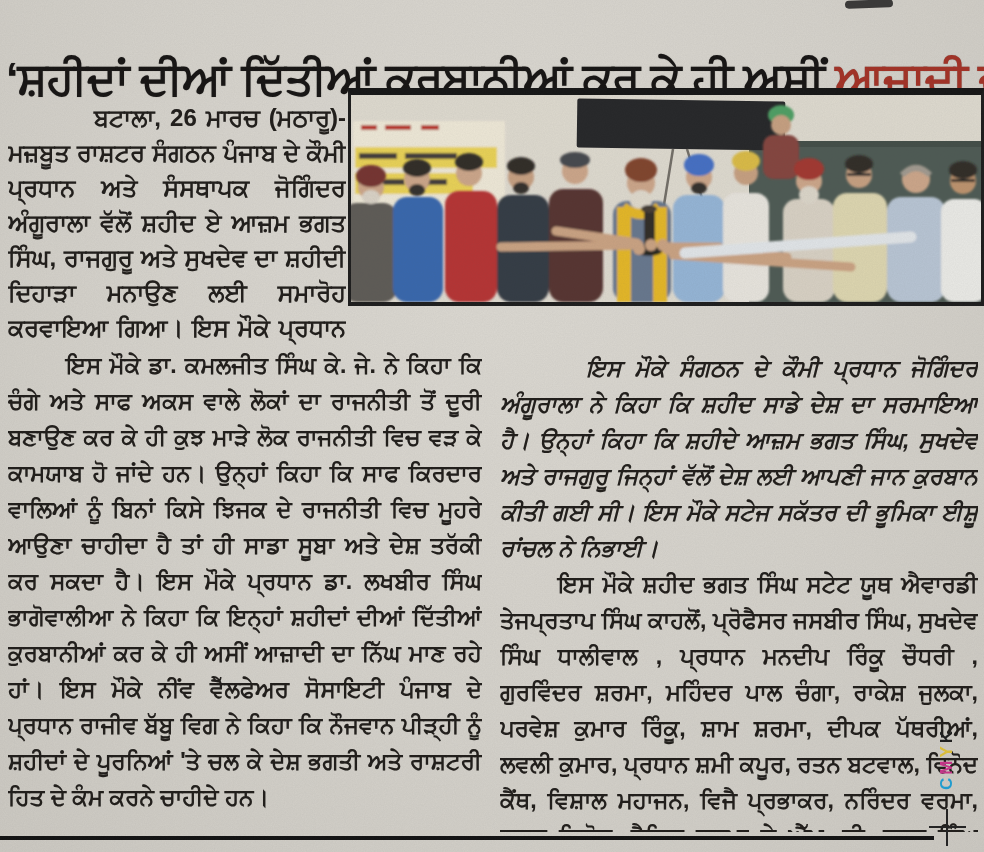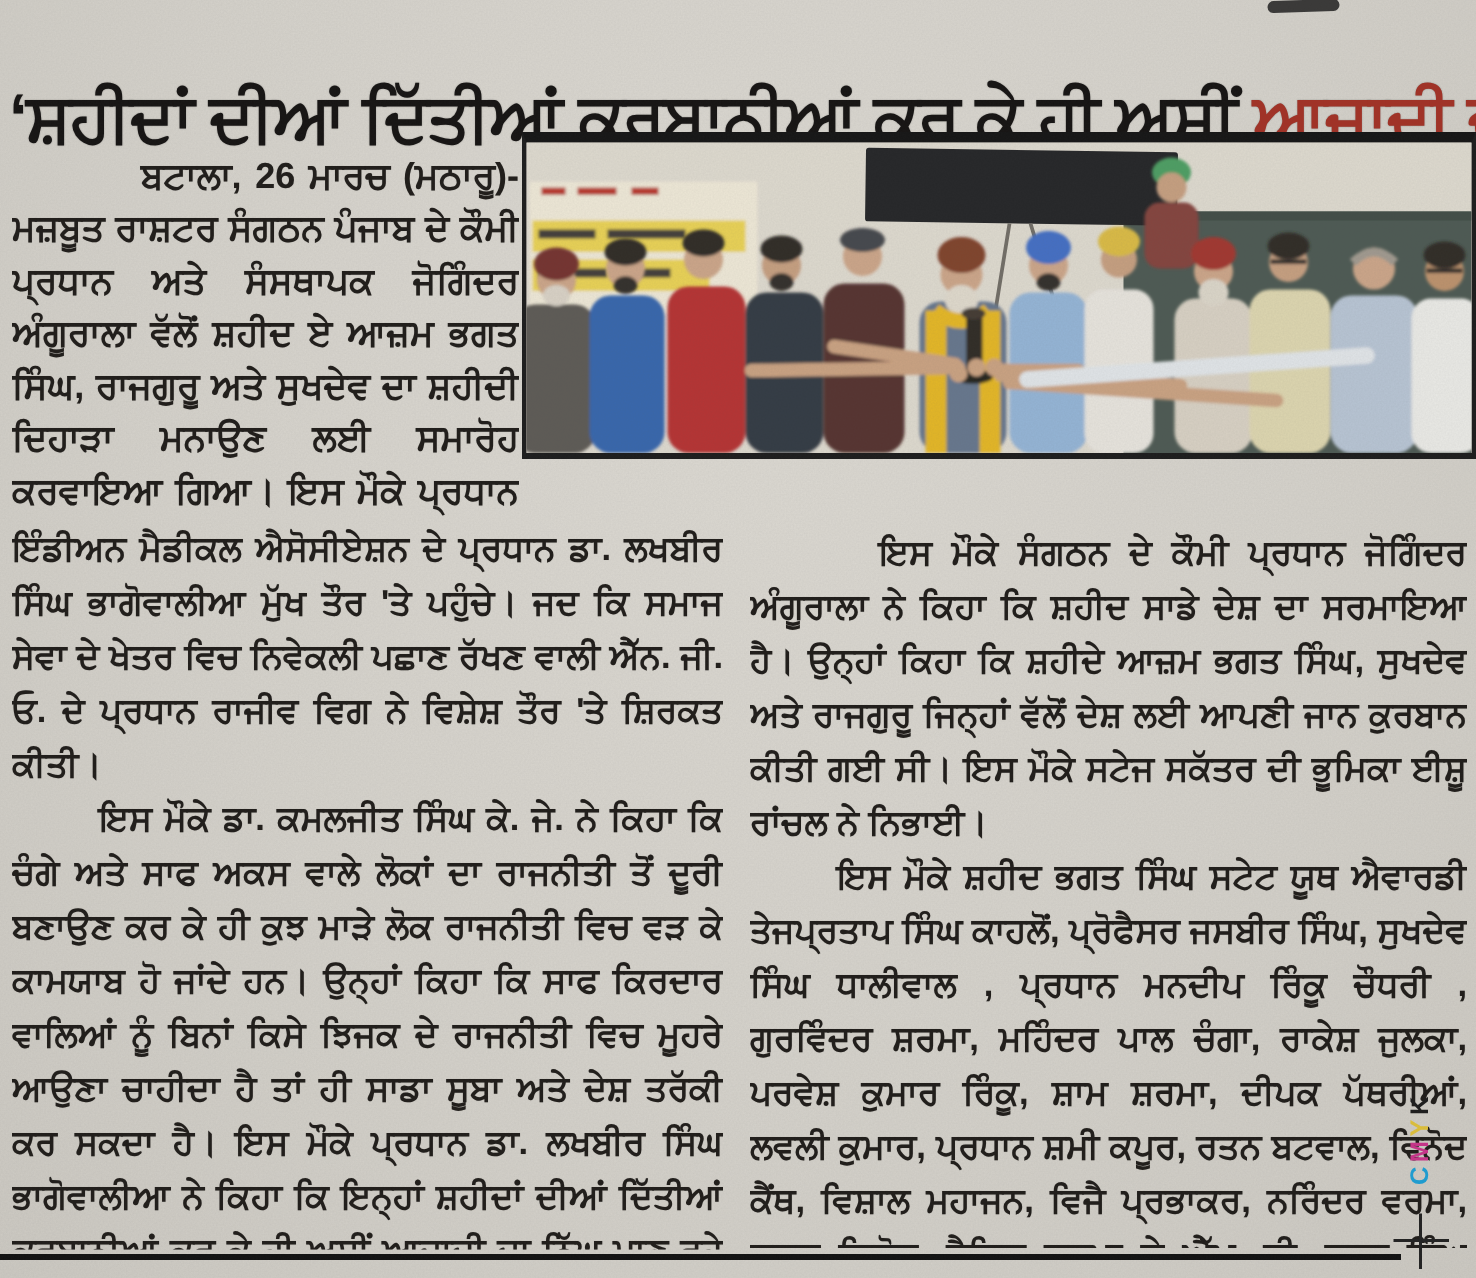--- a/index.html
+++ b/index.html
@@ -44,21 +44,21 @@
     position:absolute;left:8px;top:347px;width:474px;height:486px;overflow:hidden;
     font-size:23px;line-height:36px;
   }
   .col1-bottom p{margin:0;}
   .col1-bottom p.p2{text-indent:58px;}
   .col2{
     position:absolute;left:500px;top:350px;width:478px;height:482px;overflow:hidden;
     font-size:23px;line-height:36px;
   }
   .col2 p{margin:0;}
-  .col2 p.p1{text-indent:86px;}
+  .col2 p.p1{text-indent:86px;font-style:italic;}
   .col2 p.p2{text-indent:58px;}
   
   .bottom-rule{position:absolute;left:0;top:836px;width:934px;height:4px;background:#121212;}
   .ink-smudge{position:absolute;left:845px;top:0;width:48px;height:8px;background:#1e1e1e;
     border-radius:4px;opacity:.85;transform:rotate(-2deg);}
   .cmyk{
     position:absolute;left:905px;top:748px;width:84px;height:22px;
     transform:rotate(-90deg);transform-origin:center;
     font-size:17px;font-weight:800;letter-spacing:3px;line-height:22px;text-align:center;
   }
@@ -194,21 +194,20 @@
       <rect x="0" y="0" width="630" height="207" fill="#ffffff" opacity="0.05"></rect>
     </svg>
   </figure>
 
 
   <div class="col1-top bodytext">
     <p>ਬਟਾਲਾ, 26 ਮਾਰਚ (ਮਠਾਰੂ)-ਮਜ਼ਬੂਤ ਰਾਸ਼ਟਰ ਸੰਗਠਨ ਪੰਜਾਬ ਦੇ ਕੌਮੀ ਪ੍ਰਧਾਨ ਅਤੇ ਸੰਸਥਾਪਕ ਜੋਗਿੰਦਰ ਅੰਗੂਰਾਲਾ ਵੱਲੋਂ ਸ਼ਹੀਦ ਏ ਆਜ਼ਮ ਭਗਤ ਸਿੰਘ, ਰਾਜਗੁਰੂ ਅਤੇ ਸੁਖਦੇਵ ਦਾ ਸ਼ਹੀਦੀ ਦਿਹਾੜਾ ਮਨਾਉਣ ਲਈ ਸਮਾਰੋਹ ਕਰਵਾਇਆ ਗਿਆ। ਇਸ ਮੌਕੇ ਪ੍ਰਧਾਨ ਡਾ. ਕਮਲਜੀਤ ਸਿੰਘ ਕੇ. ਜੇ.,</p>
   </div>
 
   <div class="col1-bottom bodytext">
-    <p class="p1">ਇੰਡੀਅਨ ਮੈਡੀਕਲ ਐਸੋਸੀਏਸ਼ਨ ਦੇ ਪ੍ਰਧਾਨ ਡਾ. ਲਖਬੀਰ ਸਿੰਘ ਭਾਗੋਵਾਲੀਆ ਮੁੱਖ ਤੌਰ 'ਤੇ ਪਹੁੰਚੇ। ਜਦ ਕਿ ਸਮਾਜ ਸੇਵਾ ਦੇ ਖੇਤਰ ਵਿਚ ਨਿਵੇਕਲੀ ਪਛਾਣ ਰੱਖਣ ਵਾਲੀ ਐੱਨ. ਜੀ. ਓ. ਦੇ ਪ੍ਰਧਾਨ ਰਾਜੀਵ ਵਿਗ ਨੇ ਵਿਸ਼ੇਸ਼ ਤੌਰ 'ਤੇ ਸ਼ਿਰਕਤ ਕੀਤੀ।</p>
     <p class="p2">ਇਸ ਮੌਕੇ ਡਾ. ਕਮਲਜੀਤ ਸਿੰਘ ਕੇ. ਜੇ. ਨੇ ਕਿਹਾ ਕਿ ਚੰਗੇ ਅਤੇ ਸਾਫ ਅਕਸ ਵਾਲੇ ਲੋਕਾਂ ਦਾ ਰਾਜਨੀਤੀ ਤੋਂ ਦੂਰੀ ਬਣਾਉਣ ਕਰ ਕੇ ਹੀ ਕੁਝ ਮਾੜੇ ਲੋਕ ਰਾਜਨੀਤੀ ਵਿਚ ਵੜ ਕੇ ਕਾਮਯਾਬ ਹੋ ਜਾਂਦੇ ਹਨ। ਉਨ੍ਹਾਂ ਕਿਹਾ ਕਿ ਸਾਫ ਕਿਰਦਾਰ ਵਾਲਿਆਂ ਨੂੰ ਬਿਨਾਂ ਕਿਸੇ ਝਿਜਕ ਦੇ ਰਾਜਨੀਤੀ ਵਿਚ ਮੂਹਰੇ ਆਉਣਾ ਚਾਹੀਦਾ ਹੈ ਤਾਂ ਹੀ ਸਾਡਾ ਸੂਬਾ ਅਤੇ ਦੇਸ਼ ਤਰੱਕੀ ਕਰ ਸਕਦਾ ਹੈ। ਇਸ ਮੌਕੇ ਪ੍ਰਧਾਨ ਡਾ. ਲਖਬੀਰ ਸਿੰਘ ਭਾਗੋਵਾਲੀਆ ਨੇ ਕਿਹਾ ਕਿ ਇਨ੍ਹਾਂ ਸ਼ਹੀਦਾਂ ਦੀਆਂ ਦਿੱਤੀਆਂ ਕੁਰਬਾਨੀਆਂ ਕਰ ਕੇ ਹੀ ਅਸੀਂ ਆਜ਼ਾਦੀ ਦਾ ਨਿੱਘ ਮਾਣ ਰਹੇ ਹਾਂ। ਇਸ ਮੌਕੇ ਨੀਂਵ ਵੈੱਲਫੇਅਰ ਸੋਸਾਇਟੀ ਪੰਜਾਬ ਦੇ ਪ੍ਰਧਾਨ ਰਾਜੀਵ ਬੱਬੂ ਵਿਗ ਨੇ ਕਿਹਾ ਕਿ ਨੌਜਵਾਨ ਪੀੜ੍ਹੀ ਨੂੰ ਸ਼ਹੀਦਾਂ ਦੇ ਪੂਰਨਿਆਂ 'ਤੇ ਚਲ ਕੇ ਦੇਸ਼ ਭਗਤੀ ਅਤੇ ਰਾਸ਼ਟਰੀ ਹਿਤ ਦੇ ਕੰਮ ਕਰਨੇ ਚਾਹੀਦੇ ਹਨ।</p>
   </div>
 
   <div class="col2 bodytext">
     <p class="p1">ਇਸ ਮੌਕੇ ਸੰਗਠਨ ਦੇ ਕੌਮੀ ਪ੍ਰਧਾਨ ਜੋਗਿੰਦਰ ਅੰਗੂਰਾਲਾ ਨੇ ਕਿਹਾ ਕਿ ਸ਼ਹੀਦ ਸਾਡੇ ਦੇਸ਼ ਦਾ ਸਰਮਾਇਆ ਹੈ। ਉਨ੍ਹਾਂ ਕਿਹਾ ਕਿ ਸ਼ਹੀਦੇ ਆਜ਼ਮ ਭਗਤ ਸਿੰਘ, ਸੁਖਦੇਵ ਅਤੇ ਰਾਜਗੁਰੂ ਜਿਨ੍ਹਾਂ ਵੱਲੋਂ ਦੇਸ਼ ਲਈ ਆਪਣੀ ਜਾਨ ਕੁਰਬਾਨ ਕੀਤੀ ਗਈ ਸੀ। ਇਸ ਮੌਕੇ ਸਟੇਜ ਸਕੱਤਰ ਦੀ ਭੂਮਿਕਾ ਈਸ਼ੂ ਰਾਂਚਲ ਨੇ ਨਿਭਾਈ।</p>
     <p class="p2">ਇਸ ਮੌਕੇ ਸ਼ਹੀਦ ਭਗਤ ਸਿੰਘ ਸਟੇਟ ਯੂਥ ਐਵਾਰਡੀ ਤੇਜਪ੍ਰਤਾਪ ਸਿੰਘ ਕਾਹਲੋਂ, ਪ੍ਰੋਫੈਸਰ ਜਸਬੀਰ ਸਿੰਘ, ਸੁਖਦੇਵ ਸਿੰਘ ਧਾਲੀਵਾਲ , ਪ੍ਰਧਾਨ ਮਨਦੀਪ ਰਿੰਕੂ ਚੌਧਰੀ , ਗੁਰਵਿੰਦਰ ਸ਼ਰਮਾ, ਮਹਿੰਦਰ ਪਾਲ ਚੰਗਾ, ਰਾਕੇਸ਼ ਜੁਲਕਾ, ਪਰਵੇਸ਼ ਕੁਮਾਰ ਰਿੰਕੂ, ਸ਼ਾਮ ਸ਼ਰਮਾ, ਦੀਪਕ ਪੱਥਰੀਆਂ, ਲਵਲੀ ਕੁਮਾਰ, ਪ੍ਰਧਾਨ ਸ਼ਮੀ ਕਪੂਰ, ਰਤਨ ਬਟਵਾਲ, ਵਿਨੋਦ ਕੈਂਥ, ਵਿਸ਼ਾਲ ਮਹਾਜਨ, ਵਿਜੈ ਪ੍ਰਭਾਕਰ, ਨਰਿੰਦਰ ਵਰਮਾ, ਜੁਗਲ ਕਿਸ਼ੋਰ, ਵੈਦਿਕ ਕਰਮਾ ਦੇ ਐੱਮ. ਡੀ. ਤਾਰਾ ਸਿੰਘ ਉੱਪਲ, ਡਾ. ਵਿਨੋਦ ਸ਼ਰਮਾ, ਬ੍ਰਿਜੇਸ਼ ਖੰਨਾ, ਸੰਜੀਵ ਭਸੀਨ, ਪਰਬ ਚੌਹਾਨ, ਗਗਨਦੀਪ ਸਿੰਘ, ਹਰਪ੍ਰੀਤ ਮਠਾਰੂ, ਸੋਨੂੰ ਸਿੰਘ, ਸੰਜੀਵ ਬੰਧਨ , ਕੀਮਤੀ ਲਾਲ ਸੋਨੀ, ਤਰਸੇਮ ਕੈਂਥ , ਰਾਜੇਸ਼ ਸ਼ਰਮਾ ਆਦਿ ਹਾਜ਼ਰ ਸਨ।</p>
   </div>
 
   <div class="bottom-rule"></div>
   <div class="cmyk"><span style="color:#1e9fd4">C</span><span style="color:#c9358b">M</span><span style="color:#dfc13a">Y</span><span style="color:#1d1d1d">K</span></div>

